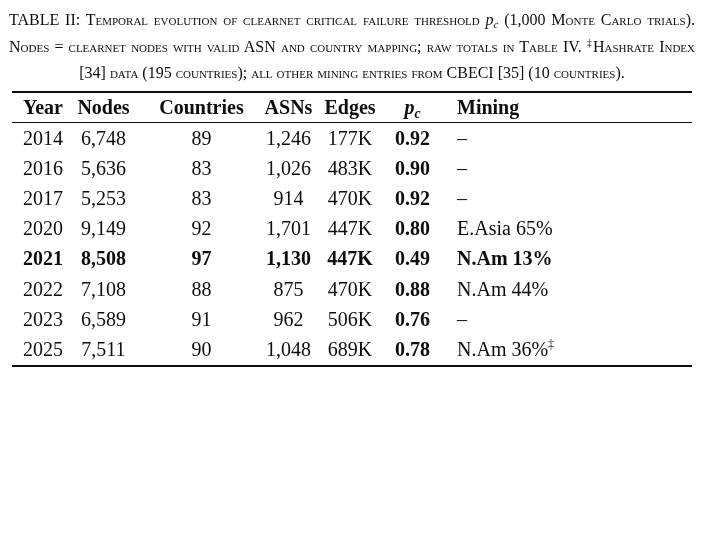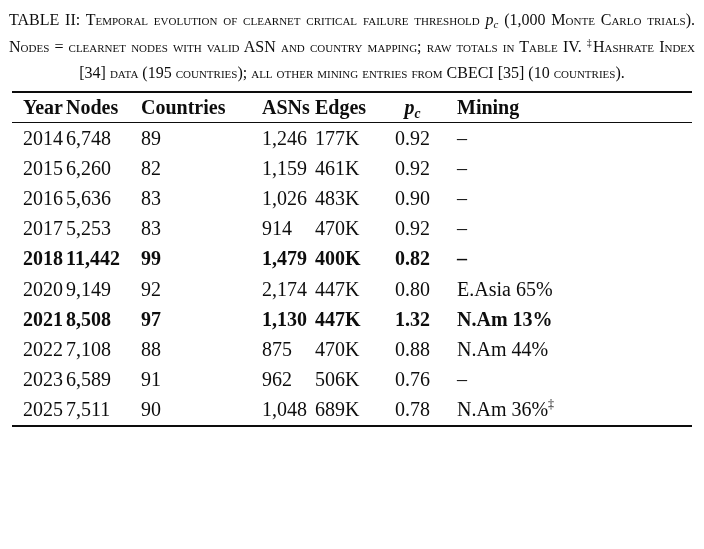--- a/index.html
+++ b/index.html
@@ -53,22 +53,22 @@
     height: 29px;
     padding: 0;
     white-space: nowrap;
   }
   table.data td {
     height: 30.2px;
     padding: 0;
     white-space: nowrap;
   }
   .al { text-align: left; }
-  .ar { text-align: left; }
-  .ac { text-align: center; }
+  .ar { text-align: center; }
+  .ac { text-align: center; font-weight: bold; }
   .year-col  { padding-left: 11px !important; }
   .mining-col { padding-left: 17px !important; }
   th.pc-head { font-weight: normal; font-style: italic; }
   tr.emph td { font-weight: bold; }
   td sup.fnmark {
     font-size: 60%;
     vertical-align: super;
     line-height: 0;
   }
 </style>
@@ -102,71 +102,53 @@
     <tr>
       <td class="al year-col">2014</td>
       <td class="ar">6,748</td>
       <td class="ar">89</td>
       <td class="ar">1,246</td>
       <td class="ar">177K</td>
       <td class="ac">0.92</td>
       <td class="al mining-col">–</td>
     </tr>
     <tr>
-      <td class="al year-col">2015</td>
-      <td class="ar">6,260</td>
-      <td class="ar">82</td>
-      <td class="ar">1,159</td>
-      <td class="ar">461K</td>
-      <td class="ac">0.92</td>
-      <td class="al mining-col">–</td>
-    </tr>
-    <tr>
       <td class="al year-col">2016</td>
       <td class="ar">5,636</td>
       <td class="ar">83</td>
       <td class="ar">1,026</td>
       <td class="ar">483K</td>
       <td class="ac">0.90</td>
       <td class="al mining-col">–</td>
     </tr>
     <tr>
       <td class="al year-col">2017</td>
       <td class="ar">5,253</td>
       <td class="ar">83</td>
       <td class="ar">914</td>
       <td class="ar">470K</td>
       <td class="ac">0.92</td>
       <td class="al mining-col">–</td>
     </tr>
-    <tr class="emph">
-      <td class="al year-col">2018</td>
-      <td class="ar">11,442</td>
-      <td class="ar">99</td>
-      <td class="ar">1,479</td>
-      <td class="ar">400K</td>
-      <td class="ac">0.82</td>
-      <td class="al mining-col">–</td>
-    </tr>
     <tr>
       <td class="al year-col">2020</td>
       <td class="ar">9,149</td>
       <td class="ar">92</td>
-      <td class="ar">2,174</td>
+      <td class="ar">1,701</td>
       <td class="ar">447K</td>
       <td class="ac">0.80</td>
       <td class="al mining-col">E.Asia 65%</td>
     </tr>
     <tr class="emph">
       <td class="al year-col">2021</td>
       <td class="ar">8,508</td>
       <td class="ar">97</td>
       <td class="ar">1,130</td>
       <td class="ar">447K</td>
-      <td class="ac">1.32</td>
+      <td class="ac">0.49</td>
       <td class="al mining-col">N.Am 13%</td>
     </tr>
     <tr>
       <td class="al year-col">2022</td>
       <td class="ar">7,108</td>
       <td class="ar">88</td>
       <td class="ar">875</td>
       <td class="ar">470K</td>
       <td class="ac">0.88</td>
       <td class="al mining-col">N.Am 44%</td>

